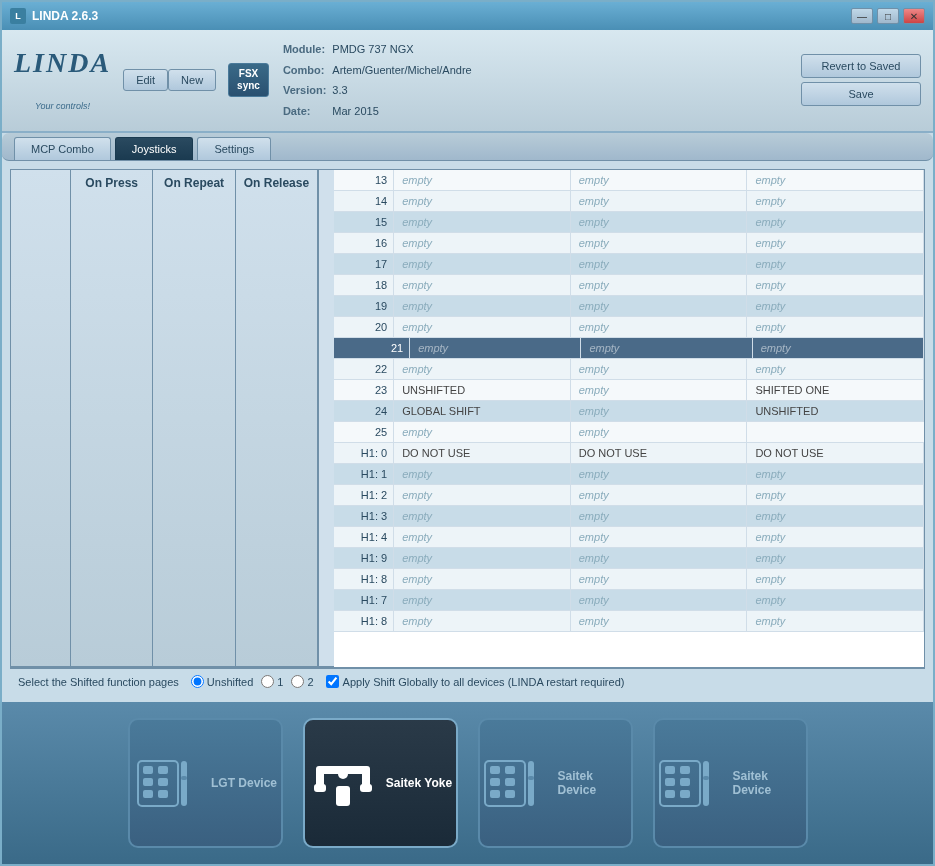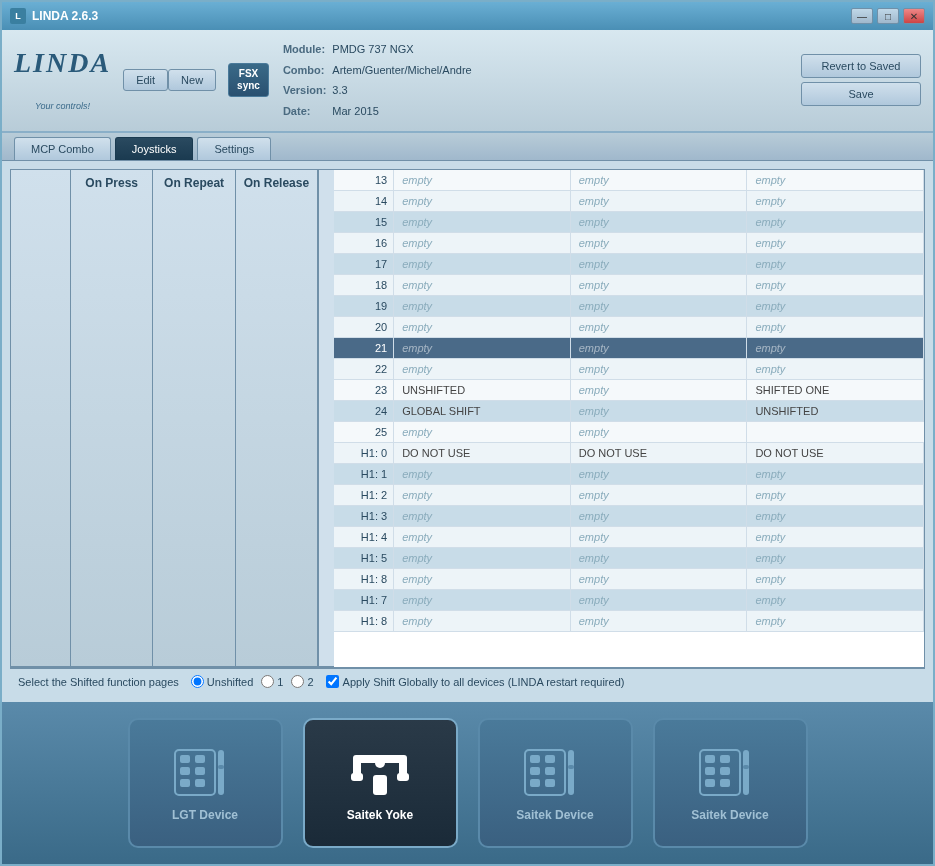--- a/index.html
+++ b/index.html
@@ -175,20 +175,21 @@
       text-align: center;
     }
 
     
     .nav-tabs {
       display: flex;
       gap: 4px;
       padding: 4px 12px 0;
       background: linear-gradient(to bottom, #b8ccd8, #a0b8cc);
       border-bottom: 1px solid #7090a8;
+      border-radius: 7px;
     }
 
     .nav-tab {
       background: linear-gradient(to bottom, #d0e0ec, #b0c8dc);
       border: 1px solid #7090a8;
       border-bottom: none;
       border-radius: 3px 3px 0 0;
       padding: 5px 16px;
       font-size: 11px;
       color: #2a4a60;
@@ -266,20 +267,21 @@
       background: #edf4f8;
     }
 
     .table-row:nth-child(odd) {
       background: #f5f9fb;
     }
 
     .table-row.highlighted {
       background: #4a6a88 !important;
       color: white;
+      padding-left: 16px;
     }
 
     .table-row.alt-highlight {
       background: #c8dce8 !important;
     }
 
     .table-cell {
       padding: 4px 8px;
       font-size: 11px;
       color: #444;
@@ -342,21 +344,21 @@
       align-items: center;
     }
 
     .device-card {
       background: linear-gradient(to bottom, #4a7a9a, #3a6080);
       border: 2px solid #5a8aaa;
       border-radius: 10px;
       width: 155px;
       height: 130px;
       display: flex;
-      flex-direction: column;
+      flex-direction: row;
       align-items: center;
       justify-content: center;
       gap: 8px;
       cursor: pointer;
       color: #a0c0d4;
     }
 
     .device-card.active {
       background: linear-gradient(to bottom, #2a3a48, #1a2a38);
       border-color: #7aaac8;
@@ -562,21 +564,21 @@
             <div class="table-cell empty-cell" style="color: rgb(138, 172, 188);">empty</div>
             <div class="table-cell empty-cell" style="color: rgb(138, 172, 188);">empty</div>
           </div>
           <div class="table-row">
             <div class="table-cell row-num">H1: 4</div>
             <div class="table-cell empty-cell" style="color: rgb(138, 172, 188);">empty</div>
             <div class="table-cell empty-cell" style="color: rgb(138, 172, 188);">empty</div>
             <div class="table-cell empty-cell" style="color: rgb(138, 172, 188);">empty</div>
           </div>
           <div class="table-row alt-highlight">
-            <div class="table-cell row-num">H1: 5</div>
+            <div class="table-cell row-num">H1: 9</div>
             <div class="table-cell empty-cell" style="color: rgb(138, 172, 188);">empty</div>
             <div class="table-cell empty-cell" style="color: rgb(138, 172, 188);">empty</div>
             <div class="table-cell empty-cell" style="color: rgb(138, 172, 188);">empty</div>
           </div>
           <div class="table-row">
             <div class="table-cell row-num">H1: 8</div>
             <div class="table-cell empty-cell" style="color: rgb(138, 172, 188);">empty</div>
             <div class="table-cell empty-cell" style="color: rgb(138, 172, 188);">empty</div>
             <div class="table-cell empty-cell" style="color: rgb(138, 172, 188);">empty</div>
           </div>

